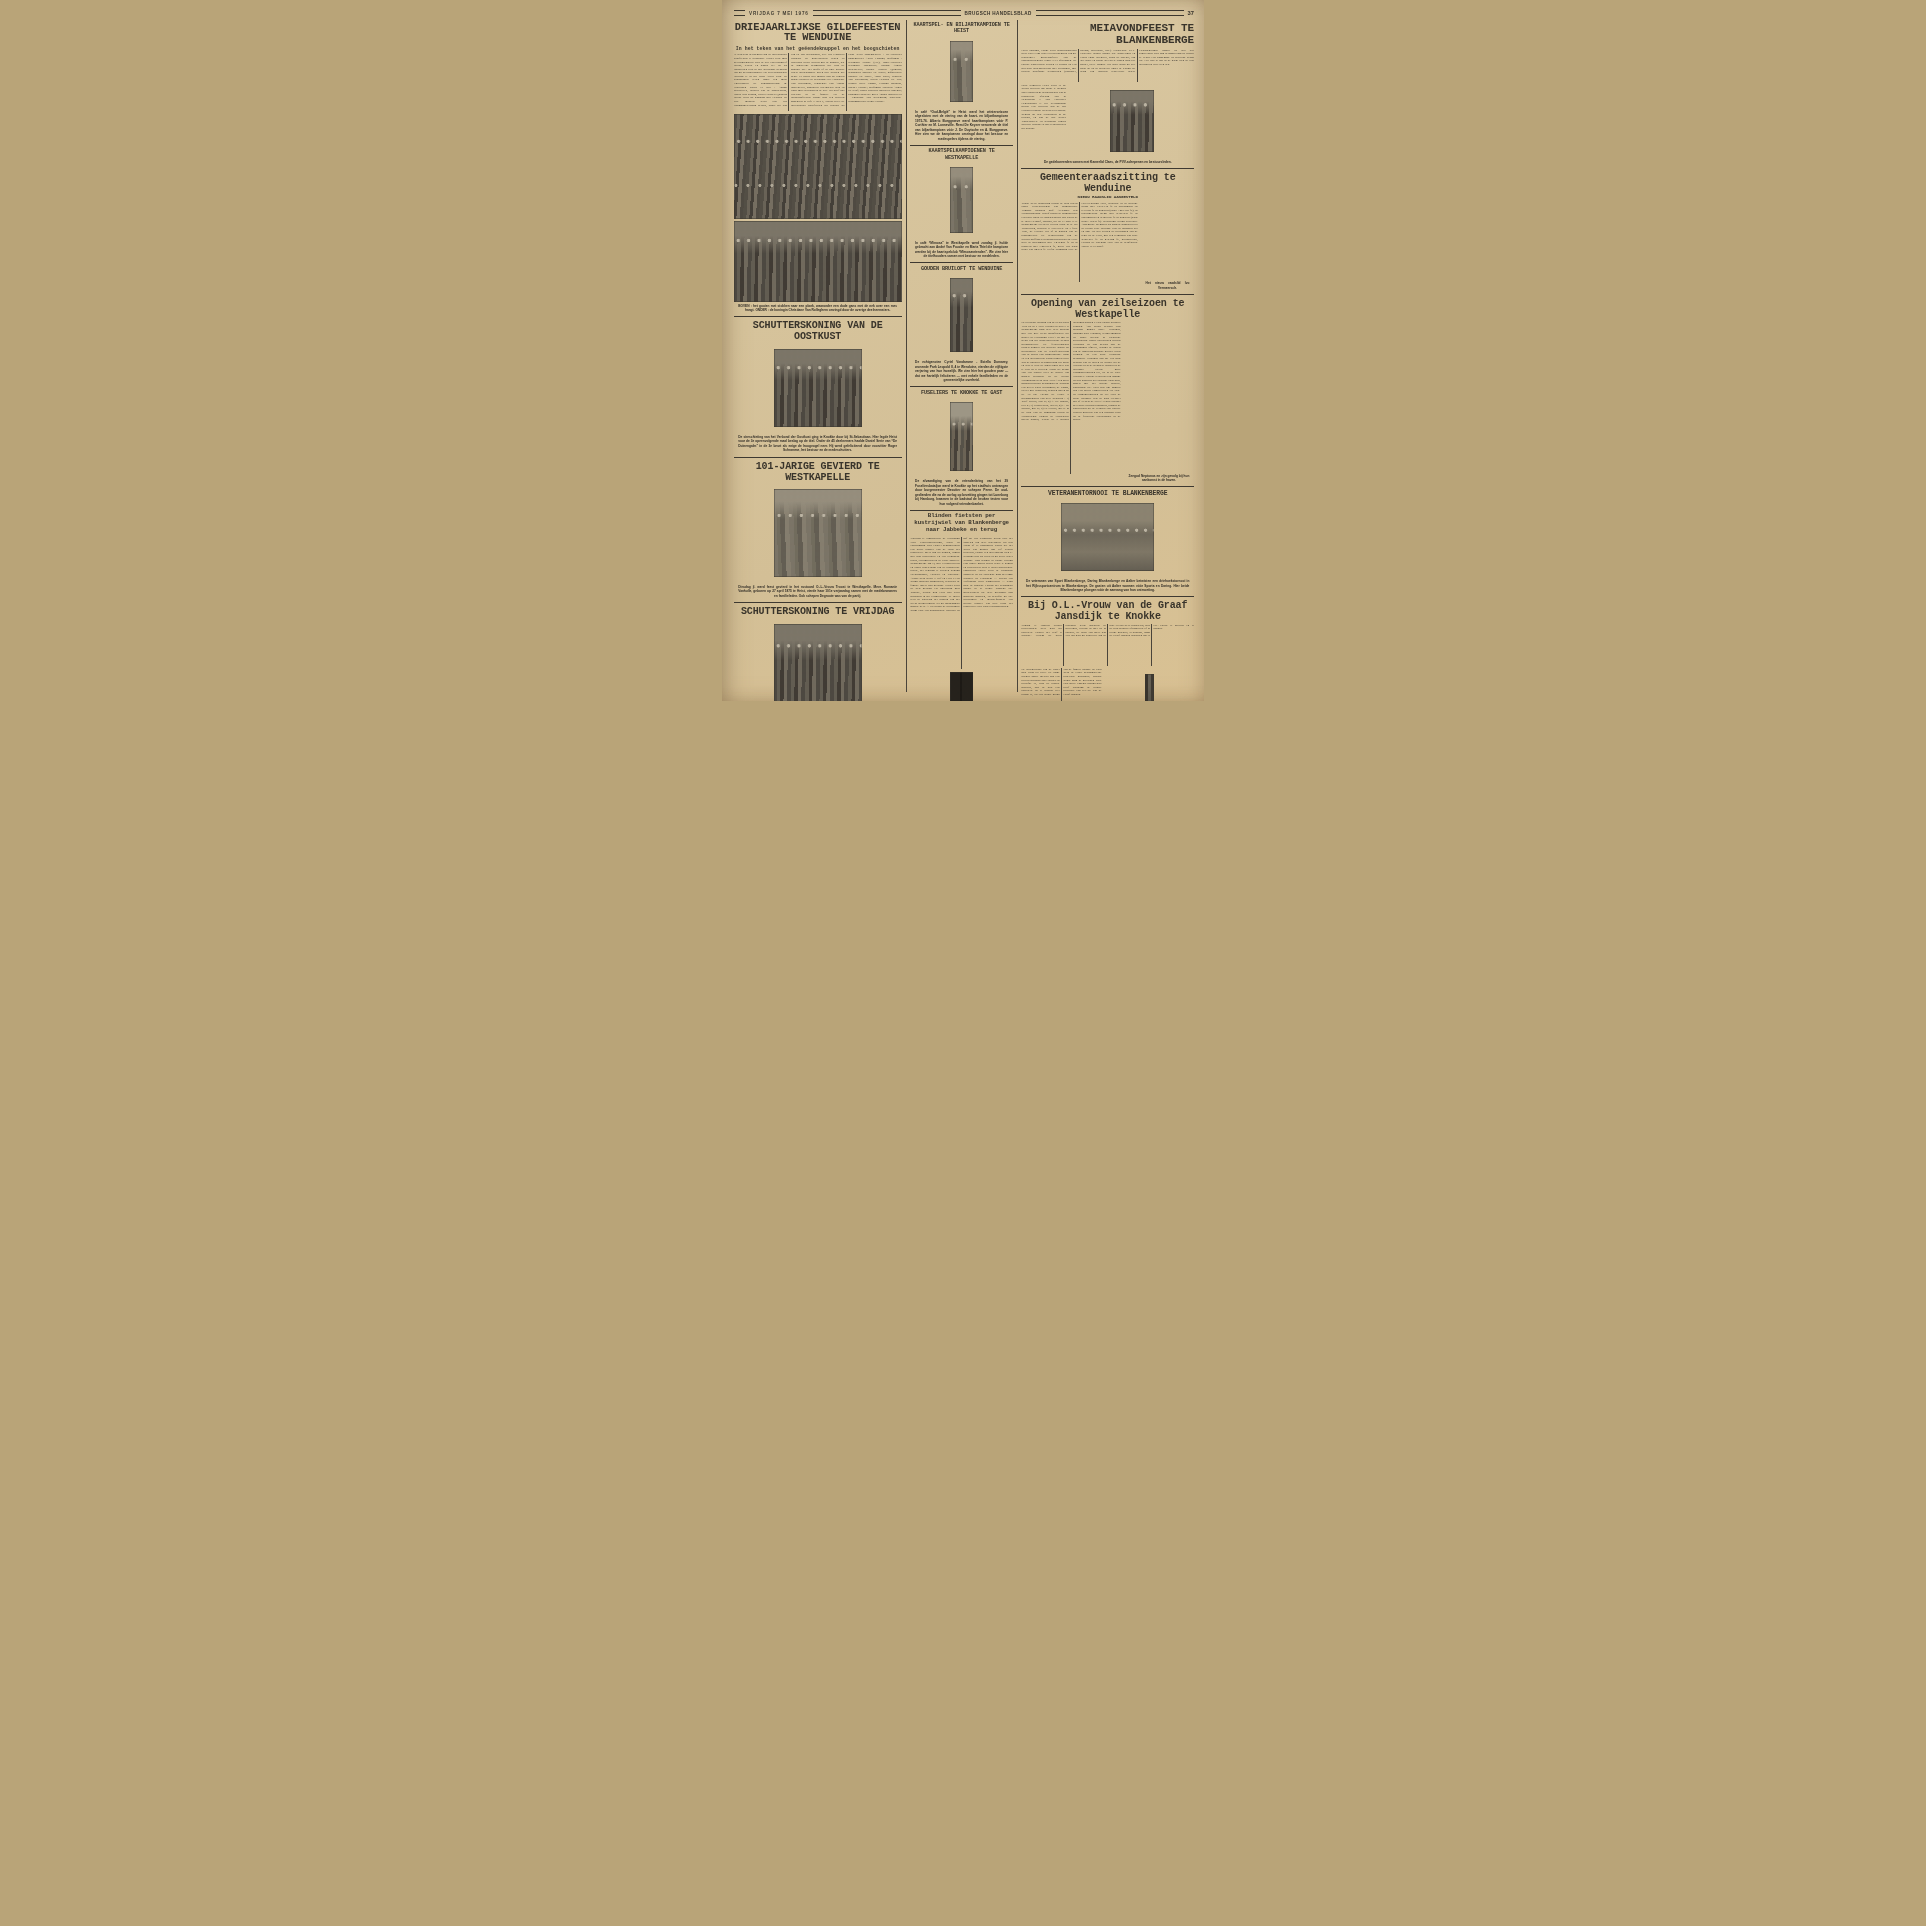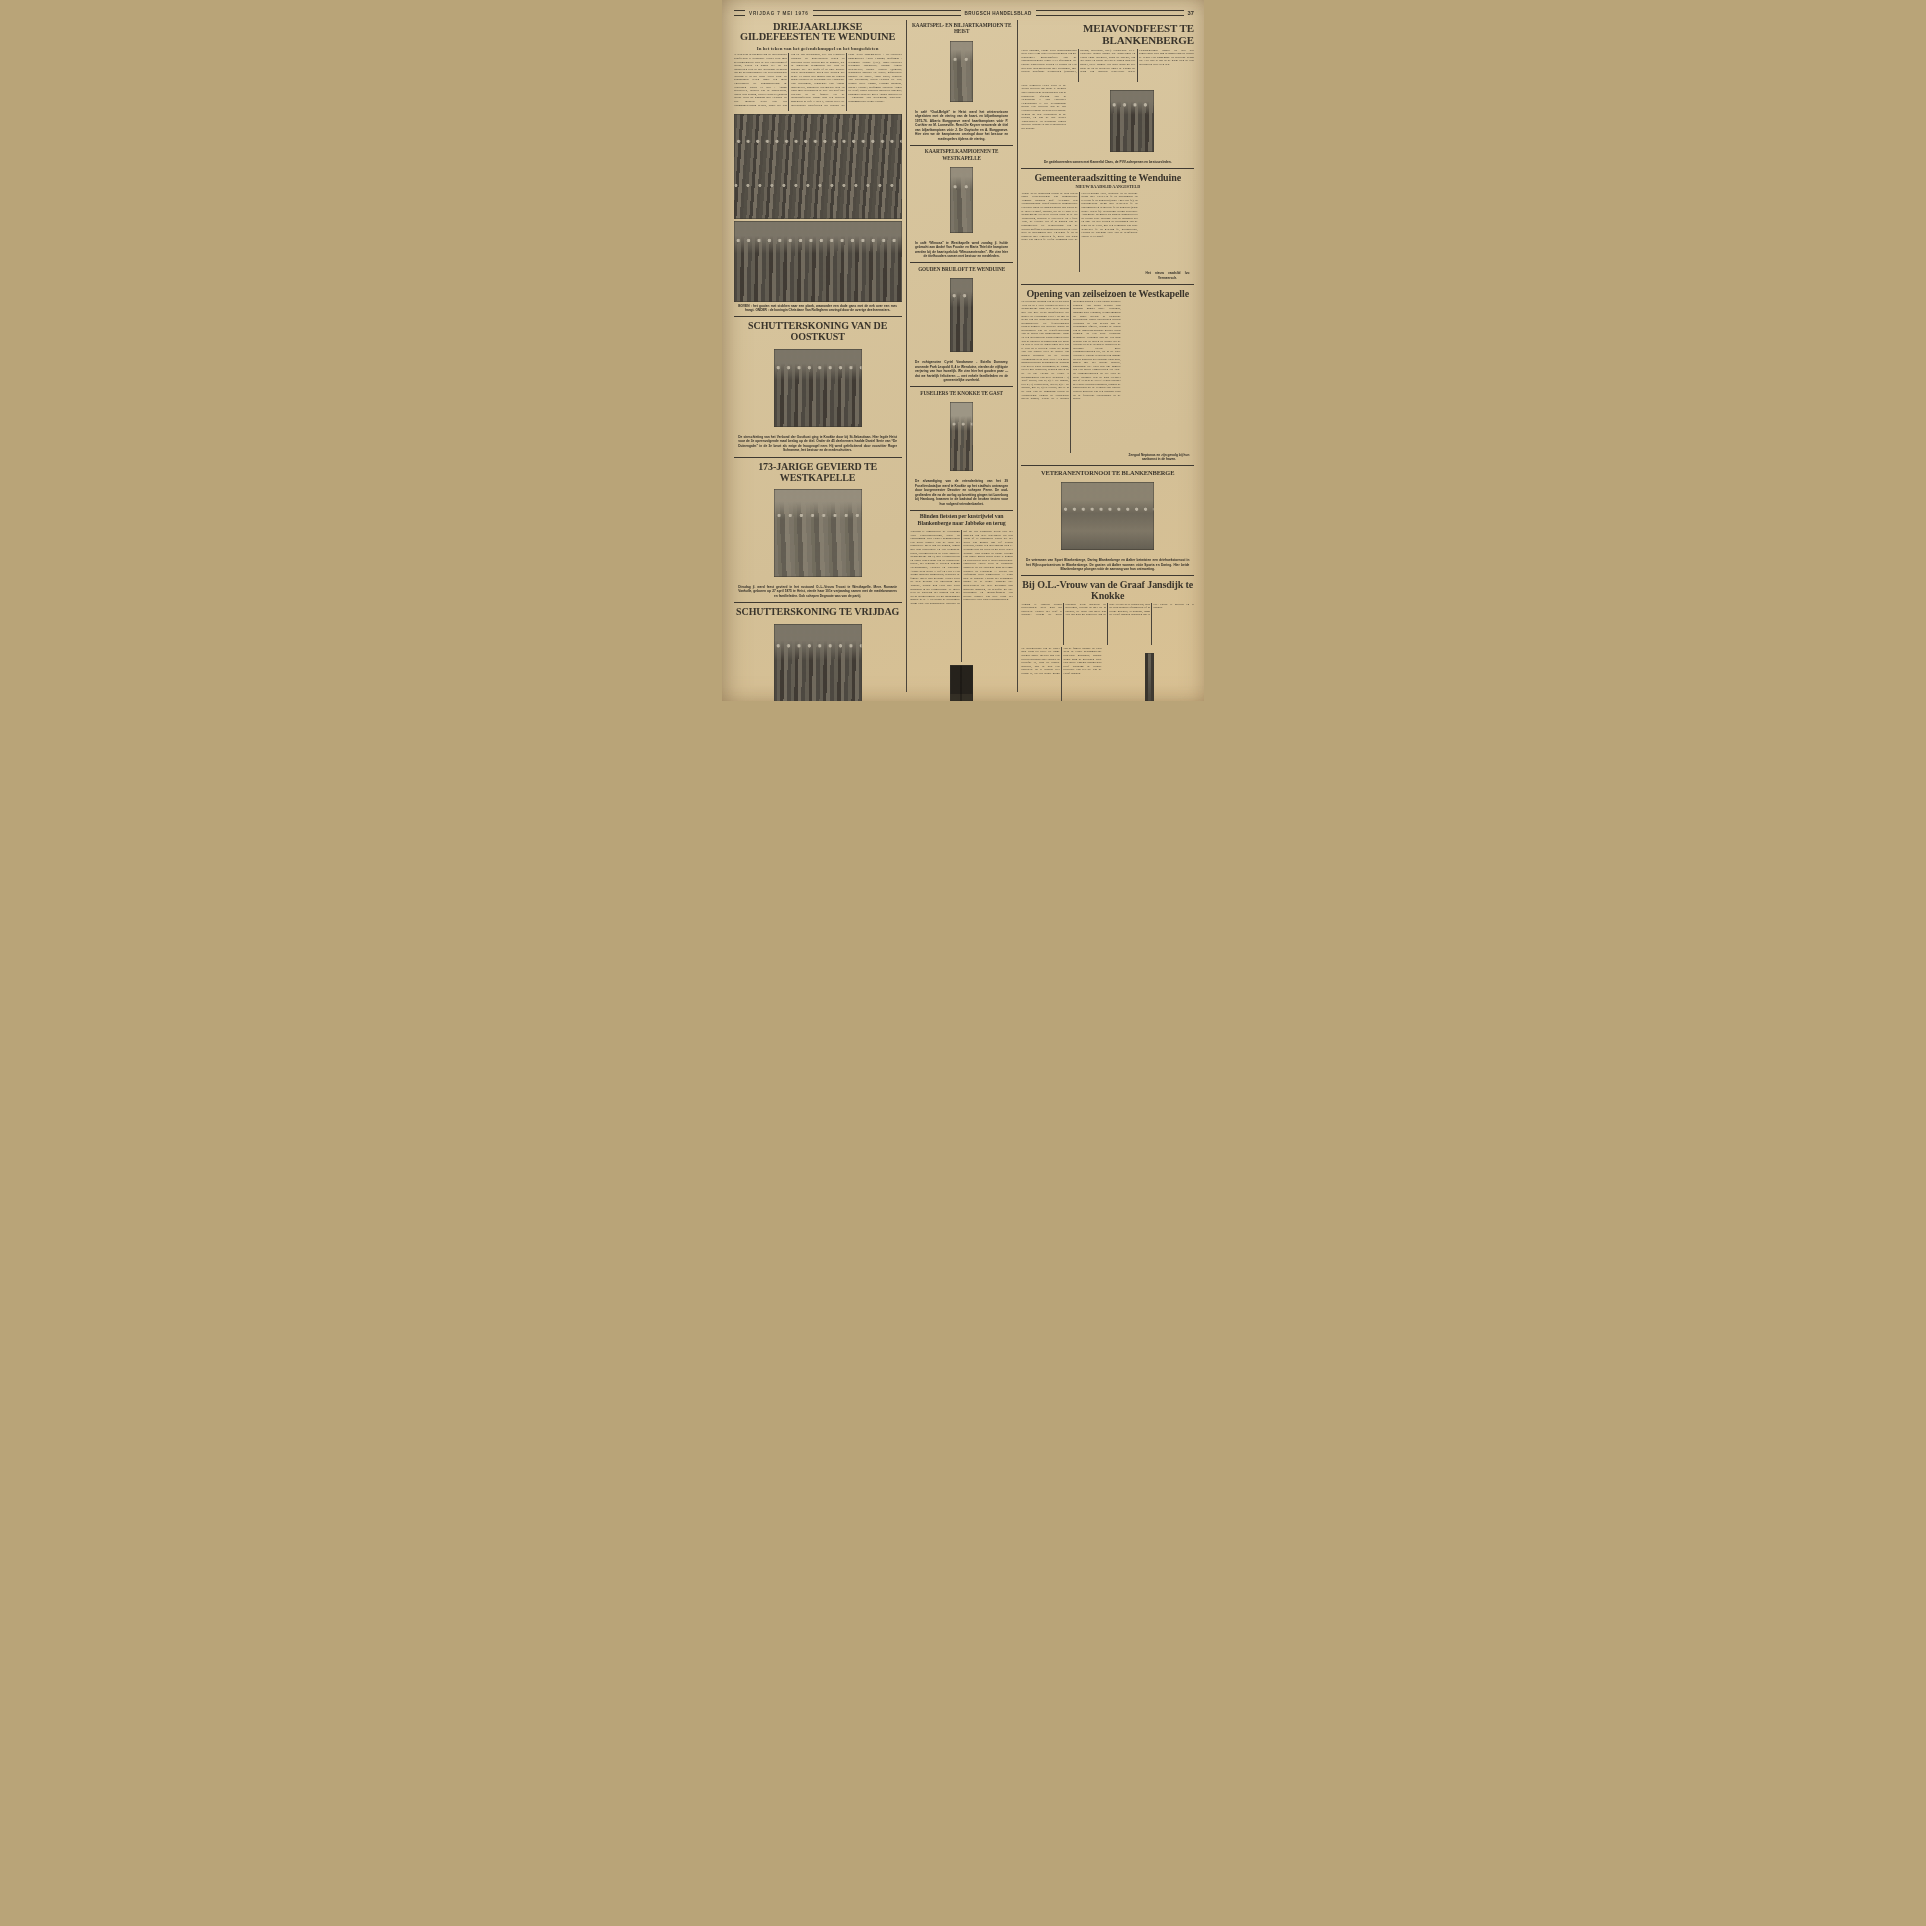--- a/index.html
+++ b/index.html
@@ -15,21 +15,21 @@
   .mast-rule{flex:1;height:3.1px;border-top:1.5px solid #3c372e;border-bottom:0.8px solid #3c372e;}
   .mast-paper{font-family:"Liberation Sans",sans-serif;font-weight:700;font-size:4.6px;letter-spacing:0.4px;color:#37322a;}
   .mast-page{font-family:"Liberation Sans",sans-serif;font-weight:700;font-size:5.8px;color:#332f28;}
   
   .zones{position:absolute;top:20px;left:11.6px;right:10px;bottom:9.2px;display:flex;}
   .zone{box-sizing:border-box;}
   .z-left{width:172px;padding-right:3.9px;}
   .z-mid{width:112px;border-left:0.4px solid #4a443a;border-right:0.4px solid #4a443a;padding:0 3.9px;}
   .z-right{flex:1;padding-left:3.9px;}
   
-  .hl{font-family:Liberation Serif, serif;font-weight:700;text-align:center;color:#39342b;letter-spacing:-0.1px;}
+  .hl{font-family:Liberation Mono, monospace;font-weight:700;text-align:center;color:#39342b;letter-spacing:-0.1px;}
   .h-xl{font-size:10.4px;line-height:1.05;margin:1.5px 0 2.3px;}
   .h-sub{font-size:4.8px;margin:0.8px 0 2.7px;letter-spacing:0.1px;}
   .h-l{font-size:10px;margin:3.1px 0 3.1px;}
   .h-m{font-size:5.2px;line-height:1.18;margin:2.3px 0 2.7px;}
   .h-mix{font-size:10px;margin:2.7px 0 1.5px;letter-spacing:-0.1px;}
   .h-sub2{font-size:4.2px;margin:0 0 2.3px;}
   .h-xl2{font-size:11px;margin:1.5px 0 3.1px;text-align:right;}
   
   .body-text{font-size:2.9px;line-height:1.24;text-align:justify;color:#33302a;overflow:hidden;}
   .cols-2{column-count:2;column-gap:3.9px;column-rule:0.4px solid #4a443a;}
@@ -112,21 +112,21 @@
         <div class="cap">BOVEN : het gooien met stokken naar een plank, waaronder een dode gans met de nek over een mes hangt. ONDER : de koningin Christiane Van Rolleghem omringd door de overige deelneemsters.</div>
       </div>
       <hr class="hr-heavy">
       <div>
         <div class="hl h-l">SCHUTTERSKONING VAN DE OOSTKUST</div>
         <figure class="photo p-group" style="height:78px"></figure>
         <div class="cap">De sireschieting van het Verbond der Oostkust ging te Knokke door bij St-Sebastiaan. Hier legde Heist voor de 3e opeenvolgende maal beslag op de titel. Onder de 45 deelnemers haalde Daniel Serie van “De Duinengalm” in de 3e beurt als enige de hoogvogel neer. Hij werd gefeliciteerd door voorzitter Roger Schramme, het bestuur en de medeschutters.</div>
       </div>
       <hr class="hr-heavy">
       <div>
-        <div class="hl h-l">173-JARIGE GEVIERD TE WESTKAPELLE</div>
+        <div class="hl h-l">101-JARIGE GEVIERD TE WESTKAPELLE</div>
         <figure class="photo p-room" style="height:88px"></figure>
         <div class="cap">Dinsdag jl. werd feest gevierd in het rustoord O.-L.-Vrouw Troost te Westkapelle. Mevr. Romanie Vanhulle, geboren op 27 april 1875 te Heist, vierde haar 101e verjaardag samen met de medebewoners en familieleden. Ook schepen Degroote was van de partij.</div>
       </div>
       <hr class="hr-heavy">
       <div>
         <div class="hl h-l">SCHUTTERSKONING TE VRIJDAG</div>
         <figure class="photo p-group" style="height:91px"></figure>
         <div class="cap">Bij de schuttersgilde “Sint-Sebastiaan” te Wenduine stond de koningstitel op het spel. August Braeckeveldt slaagde erin de koningsvogel neer te halen. Baljuw werd Norbert Quintens. We zien ze hier samen met de overige schutters.</div>
       </div>
     </div>

